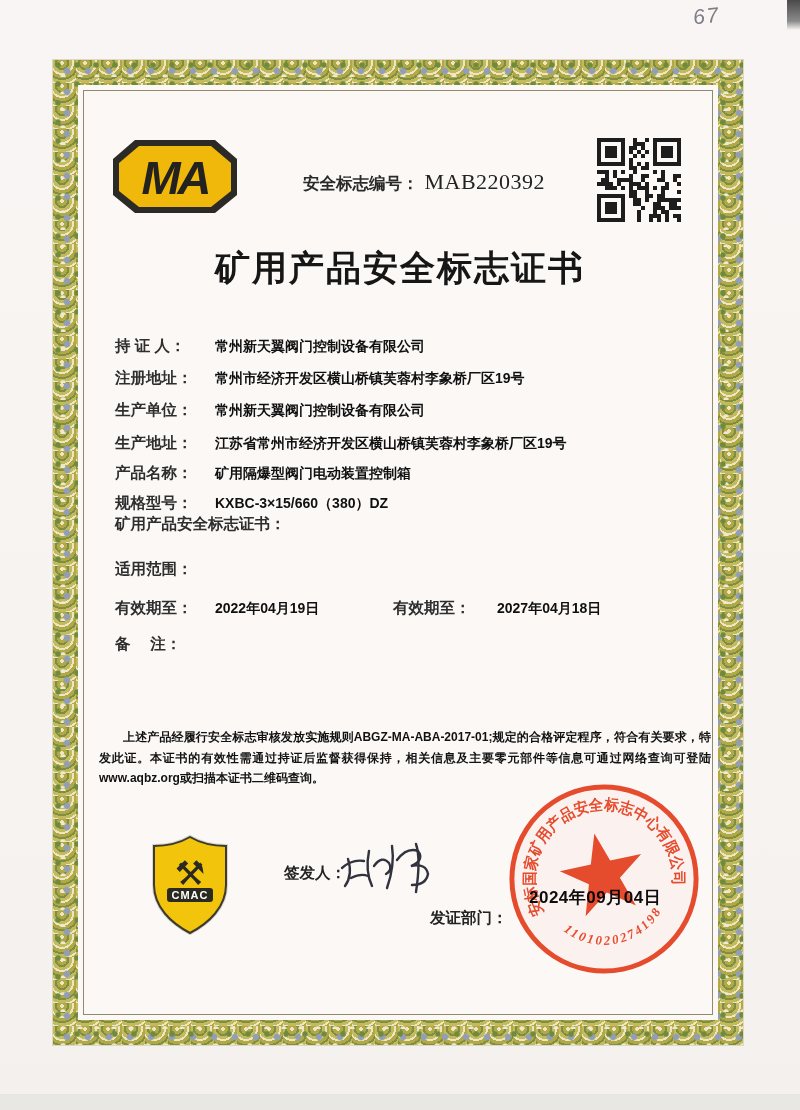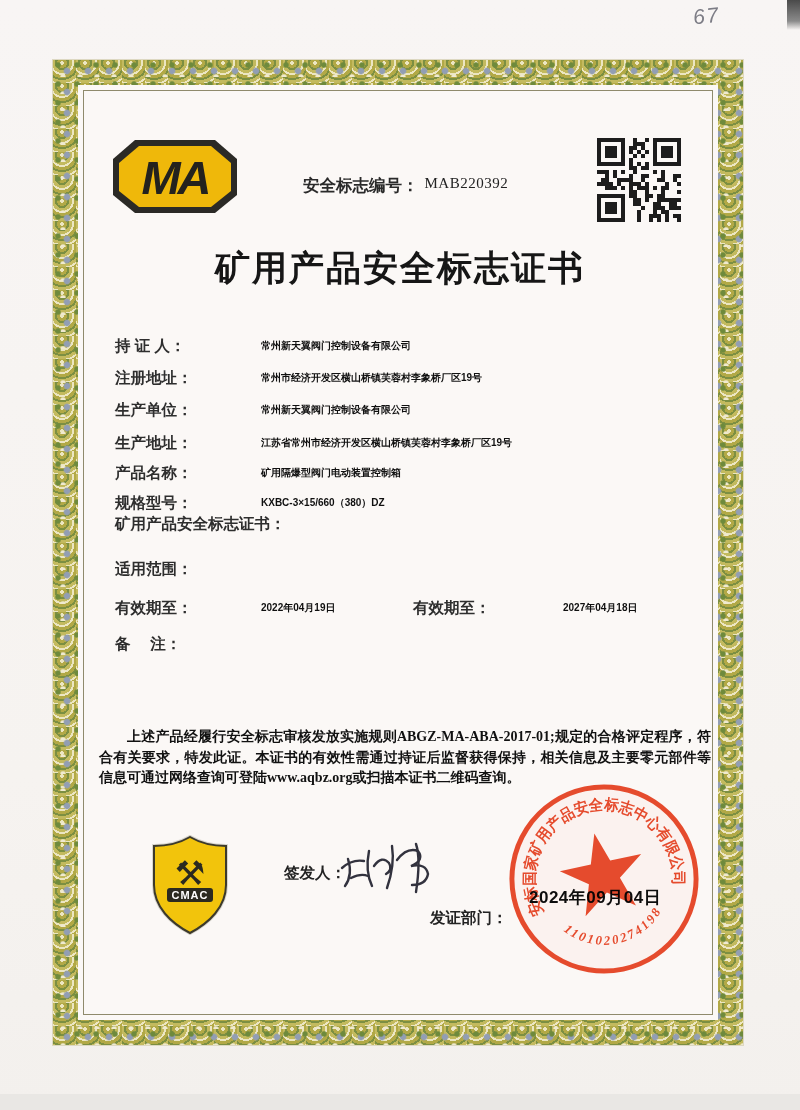--- a/index.html
+++ b/index.html
@@ -19,40 +19,40 @@
           radial-gradient(circle at 5px 5px,#6e8a3c 2px,transparent 3.5px),
           radial-gradient(circle at 14px 11px,#929eb4 2.5px,transparent 4px),
           radial-gradient(circle at 10px 17px,#f0ead0 2px,transparent 3.5px),
           repeating-radial-gradient(circle at 9px 3px,#ece6c2 0 2px,#b2a946 2px 5px,#7c8f42 5px 7px,#c3ba5e 7px 10px);
         background-size:19px 19px,21px 21px,17px 17px,23px 23px;
         box-shadow:0 0 0 1px #ddd8c2;}
   .frame-inner{position:absolute;inset:25px;background:#fbf8f6;
         outline:1px solid #8f8a6c;outline-offset:-6px;}
   
   .ma-logo{position:absolute;left:111px;top:138px;width:128px;height:77px;}
-  .cert-no{position:absolute;left:303px;top:175px;display:flex;align-items:flex-start;}
+  .cert-no{position:absolute;left:303px;top:169px;display:flex;align-items:flex-end;}
   .cert-no .lab{font-size:16.5px;font-weight:700;color:#2a2a2a;}
-  .cert-no .num{font-family:"Liberation Serif",serif;font-size:15px;color:#222;margin-left:6px;letter-spacing:.5px;}
+  .cert-no .num{font-family:"Liberation Serif",serif;font-size:22px;color:#222;margin-left:6px;letter-spacing:.5px;}
   .qr{position:absolute;left:597px;top:137px;width:84px;height:86px;}
   
   .title{position:absolute;left:0;right:0;top:245px;text-align:center;font-size:35px;
         font-weight:700;letter-spacing:2px;color:#161616;}
   
   .row{position:absolute;left:115px;display:flex;width:600px;}
   .lbl{flex:none;width:100px;font-size:15.5px;font-weight:700;color:#2e2e2e;white-space:nowrap;}
-  .val{font-size:10px;font-weight:700;color:#101010;line-height:20px;margin-left:46px;}
+  .val{font-size:14px;font-weight:700;color:#101010;line-height:20px;}
   .r1{top:336px}.r2{top:368px}.r3{top:400px}.r4{top:433px}.r5{top:463px}.r6{top:493px}
   .r7{top:514px}.r8{top:559px}.r9{top:598px}.r10{top:634px}
   .r7 .lbl{width:172px;align-self:center;}
   .r7 .val{width:400px;word-break:break-all;line-height:19.5px;}
   .r9 .val{width:178px;}
   .r9 .lbl2{flex:none;width:104px;font-size:15.5px;font-weight:700;color:#2e2e2e;white-space:nowrap;}
   
-  .statement{position:absolute;left:99px;top:727px;width:612px;font-size:14px;font-weight:700;
-        color:#111;line-height:20.5px;text-align:justify;text-indent:2em;font-family:Liberation Serif, serif;}
+  .statement{position:absolute;left:99px;top:727px;width:612px;font-size:12px;font-weight:700;
+        color:#111;line-height:20.5px;text-align:justify;text-indent:2em;}
   
   .cmac{position:absolute;left:147px;top:835px;width:86px;height:100px;}
   .signer-label{position:absolute;left:284px;top:863px;font-size:15.5px;font-weight:700;color:#222;}
   .signature{position:absolute;left:336px;top:838px;width:100px;height:64px;}
   .dept-label{position:absolute;left:430px;top:867px;font-size:15.5px;font-weight:700;color:#222;margin-top:41px;}
   .seal{position:absolute;left:505px;top:780px;width:198px;height:198px;mix-blend-mode:multiply;}
   .seal-date{position:absolute;left:529px;top:886px;font-size:17px;font-weight:700;color:#0d0d0d;
         letter-spacing:.5px;mix-blend-mode:multiply;}
 </style>
 </head>

